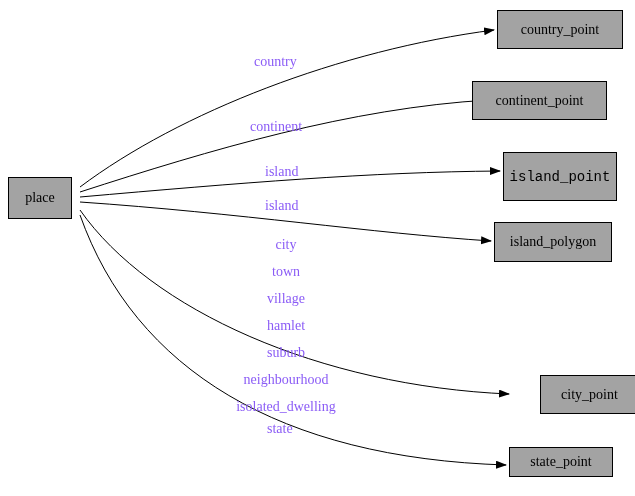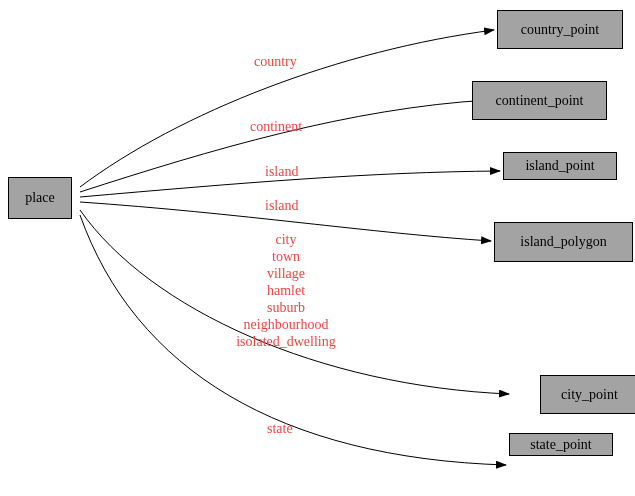--- a/index.html
+++ b/index.html
@@ -35,28 +35,28 @@
     display: flex;
     align-items: center;
     justify-content: center;
     font-size: 14px;
     color: #000000;
     white-space: nowrap;
   }
   .edge-label {
     position: absolute;
     font-size: 14px;
-    color: #ef4444;
+    color: #8b5cf6;
     white-space: nowrap;
     font-family: Liberation Serif, serif;
   }
   .edge-label.multiline {
     white-space: pre-line;
     text-align: center;
-    line-height: 17px;
+    line-height: 27px;
   }
 </style>
 </head>
 <body>
 
 <div class="canvas">
 
   <svg class="edges-svg" viewBox="0 0 635 496" xmlns="http://www.w3.org/2000/svg">
     <defs>
       <marker id="arrow" markerUnits="userSpaceOnUse" markerWidth="12" markerHeight="10" refX="10" refY="4" orient="auto">
@@ -76,33 +76,33 @@
   </div>
 
   <div class="node" style="left:497px; top:10px; width:126px; height:39px;">
     <span>country_point</span>
   </div>
 
   <div class="node" style="left:472px; top:81px; width:135px; height:39px;">
     <span>continent_point</span>
   </div>
 
-  <div class="node" style="left:503px; top:152px; width:114px; height:28px;">
+  <div class="node" style="left:503px; top:152px; width:114px; height:49px;font-family:Liberation Mono, monospace;">
     <span>island_point</span>
   </div>
 
-  <div class="node" style="left:494px; top:222px; width:139px; height:40px;">
+  <div class="node" style="left:494px; top:222px; width:118px; height:40px;">
     <span>island_polygon</span>
   </div>
 
   <div class="node" style="left:540px; top:375px; width:99px; height:39px;">
     <span>city_point</span>
   </div>
 
-  <div class="node" style="left:509px; top:433px; width:104px; height:23px;text-align:center;">
+  <div class="node" style="left:509px; top:447px; width:104px; height:30px;text-align:center;">
     <span>state_point</span>
   </div>
 
   <div class="edge-label" style="left:254px; top:54px;">country</div>
 
   <div class="edge-label" style="left:250px; top:119px;">continent</div>
 
   <div class="edge-label" style="left:265px; top:164px;">island</div>
 
   <div class="edge-label" style="left:265px; top:198px;">island</div>

